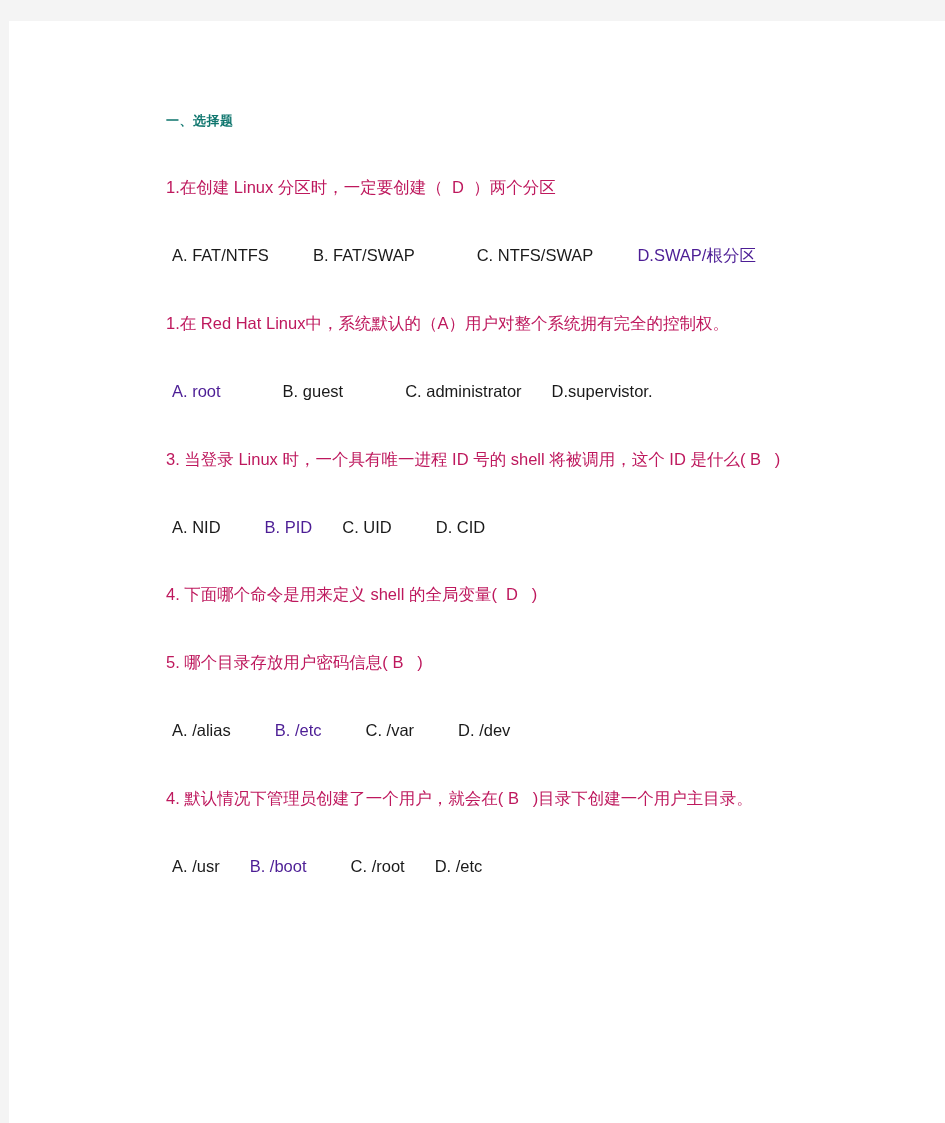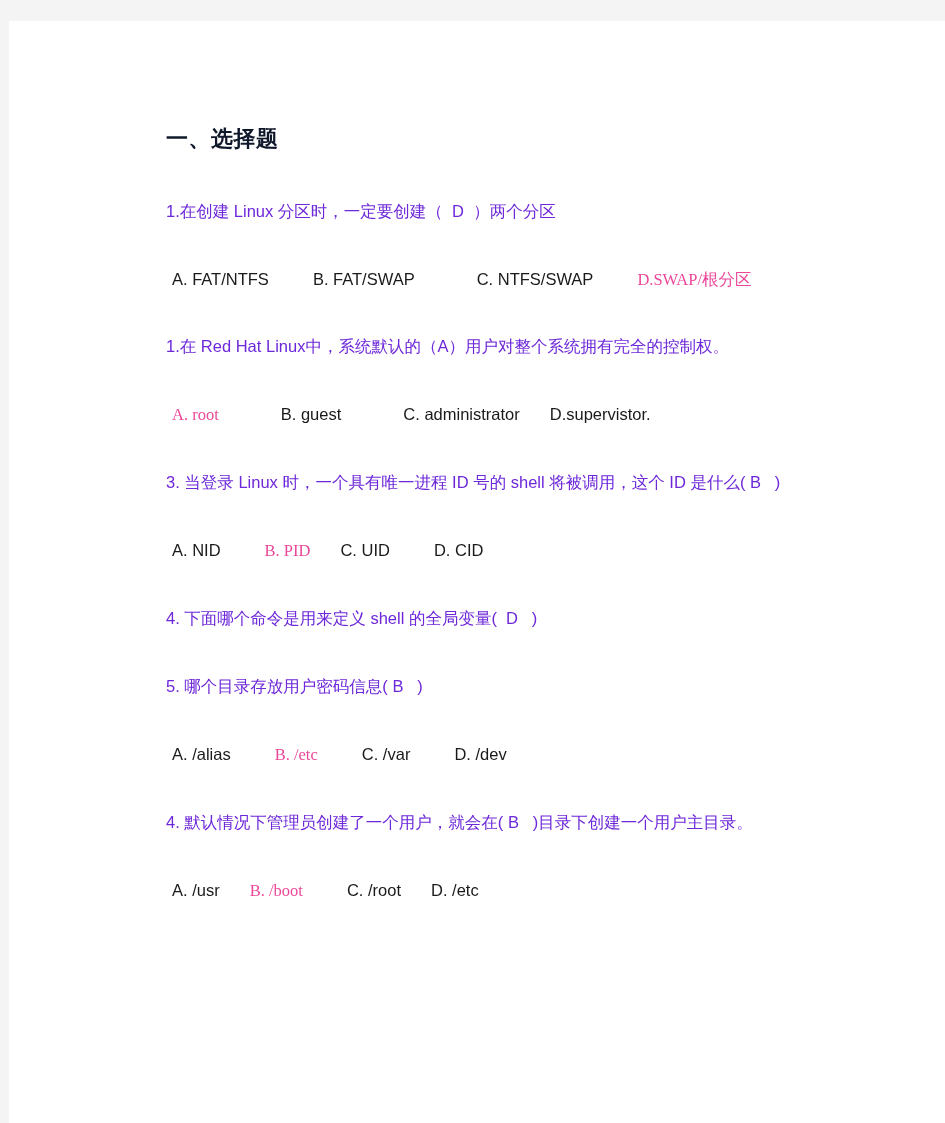--- a/index.html
+++ b/index.html
@@ -19,52 +19,51 @@
     left: 9px;
     top: 21px;
     width: 936px;
     height: 1102px;
     background: #ffffff;
   }
   .doc-body {
     padding: 88px 0 0 157px;
   }
   .section-heading {
-    font-size: 22px;
+    font-size: 13px;
     font-weight: bold;
-    color: #0f172a;
+    color: #0f766e;
     letter-spacing: 0.5px;
-    margin: 16px 0 46px 0;
+    margin: 4px 0 46px 0;
     line-height: 1.3;
   }
   .q-block {
     margin: 0 0 0 0;
   }
   .q-text {
     font-size: 16.5px;
-    color: #6d28d9;
+    color: #be185d;
     line-height: 1.45;
     margin: 0 0 44px 0;
     white-space: pre-wrap;
     font-weight: normal;
   }
   .q-options {
     font-size: 16.5px;
     color: #1a1a1a;
     line-height: 1.45;
     margin: 0 0 44px 0;
     white-space: pre;
     padding-left: 6px;
   }
   .opt {
     display: inline;
   }
   .opt.answer {
-    color: #ec4899;
-    font-family: Liberation Serif, serif;
+    color: #4c1d95;
   }
   .gap {
     display: inline-block;
   }
   .gap-sm { width: 30px; }
   .gap-md { width: 44px; }
   .gap-lg { width: 62px; }
 </style>
 </head>
 <body>

